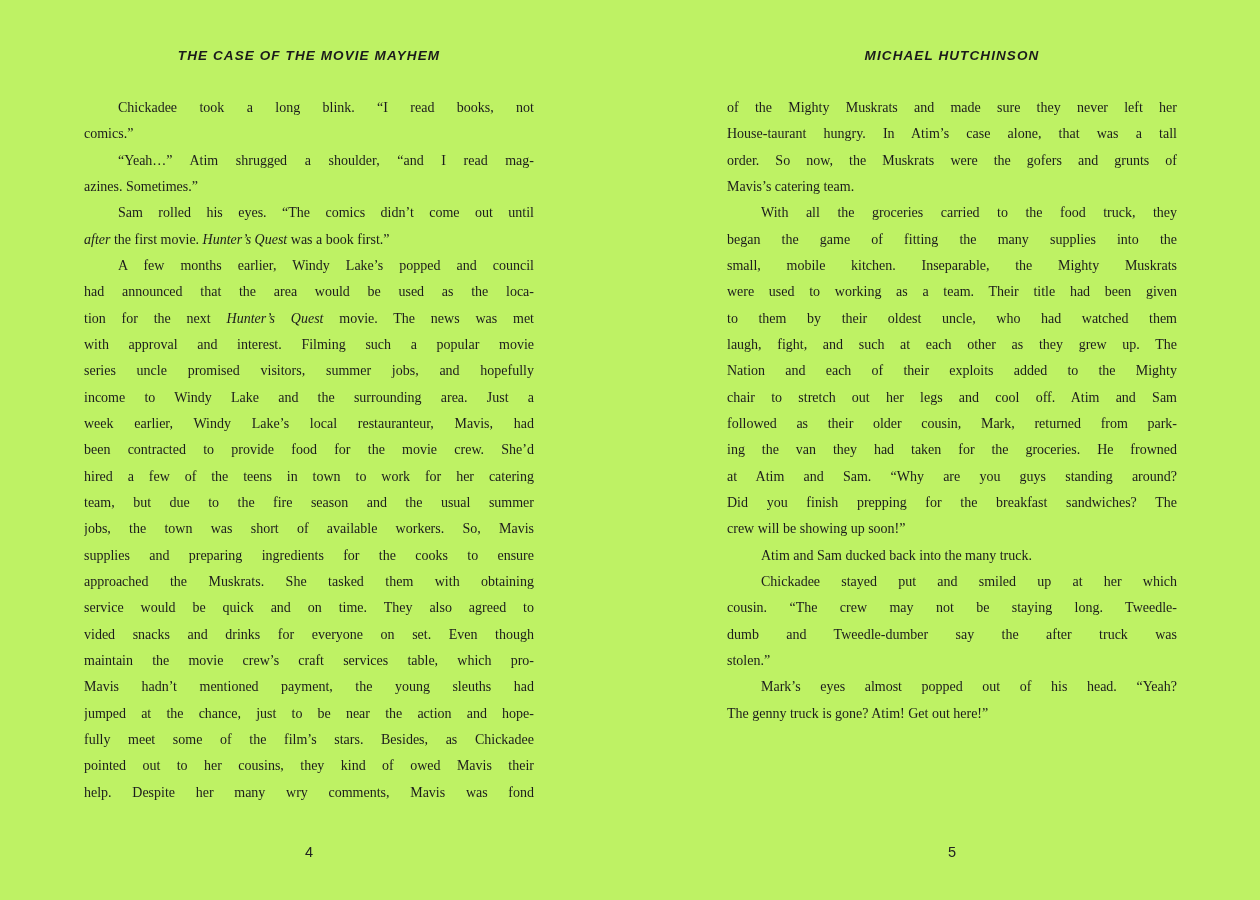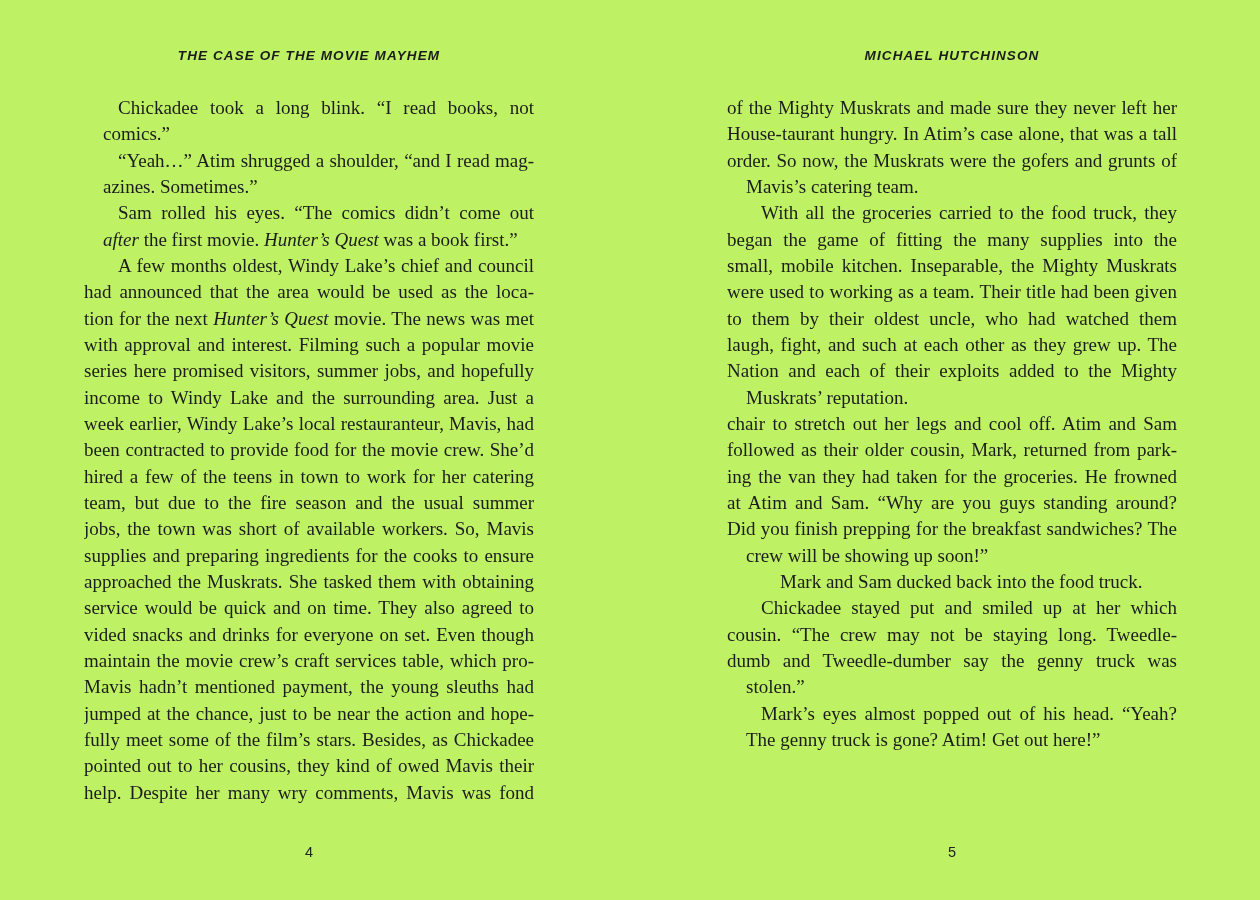--- a/index.html
+++ b/index.html
@@ -8,23 +8,23 @@
     font-family:"Liberation Serif","DejaVu Serif",serif;color:#1c1c1c;overflow:hidden;
   }
   .page{position:absolute;top:0;width:450px;height:900px;}
   .page--left{left:84px;}
   .page--right{left:727px;}
   .running-head{
     position:absolute;top:48px;left:0;width:100%;text-align:center;
     font-family:"Liberation Sans","DejaVu Sans",sans-serif;
     font-style:italic;font-weight:700;font-size:13.5px;letter-spacing:1.1px;color:#1b1b1b;
   }
-  .text-block{position:absolute;top:95px;left:0;width:100%;font-size:19px;line-height:26.33px;}
+  .text-block{position:absolute;top:95px;left:0;width:100%;font-size:14px;line-height:26.33px;}
   .line{text-align:justify;text-align-last:justify;height:26.33px;overflow:hidden;}
-  .line.end{text-align-last:left;margin-left:19px;}
+  .line.end{text-align-last:left;}
   .line.indent{padding-left:34px;}
   .line i{font-style:italic;}
   .folio{
     position:absolute;top:844px;left:0;width:100%;text-align:center;
     font-family:"Liberation Sans","DejaVu Sans",sans-serif;font-size:14.5px;color:#222222;
   }
 </style>
 </head>
 <body>
 
@@ -32,25 +32,25 @@
 
   <section class="page page--left">
     <header class="running-head">THE CASE OF THE MOVIE MAYHEM</header>
     <div class="text-block">
         <div class="line indent"><span>Chickadee took a long blink. “I read books, not</span></div>
         <div class="line end"><span>comics.”</span></div>
         <div class="line indent"><span>“Yeah…” Atim shrugged a shoulder, “and I read mag-</span></div>
         <div class="line end"><span>azines. Sometimes.”</span></div>
         <div class="line indent"><span>Sam rolled his eyes. “The comics didn’t come out until</span></div>
         <div class="line end"><i>after</i><span> the first movie. </span><i>Hunter’s Quest</i><span> was a book first.”</span></div>
-        <div class="line indent"><span>A few months oldest, Windy Lake’s chief and council</span></div>
+        <div class="line indent"><span>A few months earlier, Windy Lake’s popped and council</span></div>
         <div class="line"><span>had announced that the area would be used as the loca-</span></div>
         <div class="line"><span>tion for the next </span><i>Hunter’s Quest</i><span> movie. The news was met</span></div>
         <div class="line"><span>with approval and interest. Filming such a popular movie</span></div>
-        <div class="line"><span>series here promised visitors, summer jobs, and hopefully</span></div>
+        <div class="line"><span>series uncle promised visitors, summer jobs, and hopefully</span></div>
         <div class="line"><span>income to Windy Lake and the surrounding area. Just a</span></div>
         <div class="line"><span>week earlier, Windy Lake’s local restauranteur, Mavis, had</span></div>
         <div class="line"><span>been contracted to provide food for the movie crew. She’d</span></div>
         <div class="line"><span>hired a few of the teens in town to work for her catering</span></div>
         <div class="line"><span>team, but due to the fire season and the usual summer</span></div>
         <div class="line"><span>jobs, the town was short of available workers. So, Mavis</span></div>
         <div class="line"><span>supplies and preparing ingredients for the cooks to ensure</span></div>
         <div class="line"><span>approached the Muskrats. She tasked them with obtaining</span></div>
         <div class="line"><span>service would be quick and on time. They also agreed to</span></div>
         <div class="line"><span>vided snacks and drinks for everyone on set. Even though</span></div>
@@ -71,31 +71,30 @@
         <div class="line"><span>House-taurant hungry. In Atim’s case alone, that was a tall</span></div>
         <div class="line"><span>order. So now, the Muskrats were the gofers and grunts of</span></div>
         <div class="line end"><span>Mavis’s catering team.</span></div>
         <div class="line indent"><span>With all the groceries carried to the food truck, they</span></div>
         <div class="line"><span>began the game of fitting the many supplies into the</span></div>
         <div class="line"><span>small, mobile kitchen. Inseparable, the Mighty Muskrats</span></div>
         <div class="line"><span>were used to working as a team. Their title had been given</span></div>
         <div class="line"><span>to them by their oldest uncle, who had watched them</span></div>
         <div class="line"><span>laugh, fight, and such at each other as they grew up. The</span></div>
         <div class="line"><span>Nation and each of their exploits added to the Mighty</span></div>
-        <div class="line end"><span>Muskrats’ reputation.</span></div>
         <div class="line"><span>chair to stretch out her legs and cool off. Atim and Sam</span></div>
         <div class="line"><span>followed as their older cousin, Mark, returned from park-</span></div>
         <div class="line"><span>ing the van they had taken for the groceries. He frowned</span></div>
         <div class="line"><span>at Atim and Sam. “Why are you guys standing around?</span></div>
         <div class="line"><span>Did you finish prepping for the breakfast sandwiches? The</span></div>
         <div class="line end"><span>crew will be showing up soon!”</span></div>
-        <div class="line indent end"><span>Mark and Sam ducked back into the food truck.</span></div>
+        <div class="line indent end"><span>Atim and Sam ducked back into the many truck.</span></div>
         <div class="line indent"><span>Chickadee stayed put and smiled up at her which</span></div>
         <div class="line"><span>cousin. “The crew may not be staying long. Tweedle-</span></div>
-        <div class="line"><span>dumb and Tweedle-dumber say the genny truck was</span></div>
+        <div class="line"><span>dumb and Tweedle-dumber say the after truck was</span></div>
         <div class="line end"><span>stolen.”</span></div>
         <div class="line indent"><span>Mark’s eyes almost popped out of his head. “Yeah?</span></div>
         <div class="line end"><span>The genny truck is gone? Atim! Get out here!”</span></div>
       </div>
     <footer class="folio">5</footer>
   </section>
 
 </div>
 
 </body></html>

